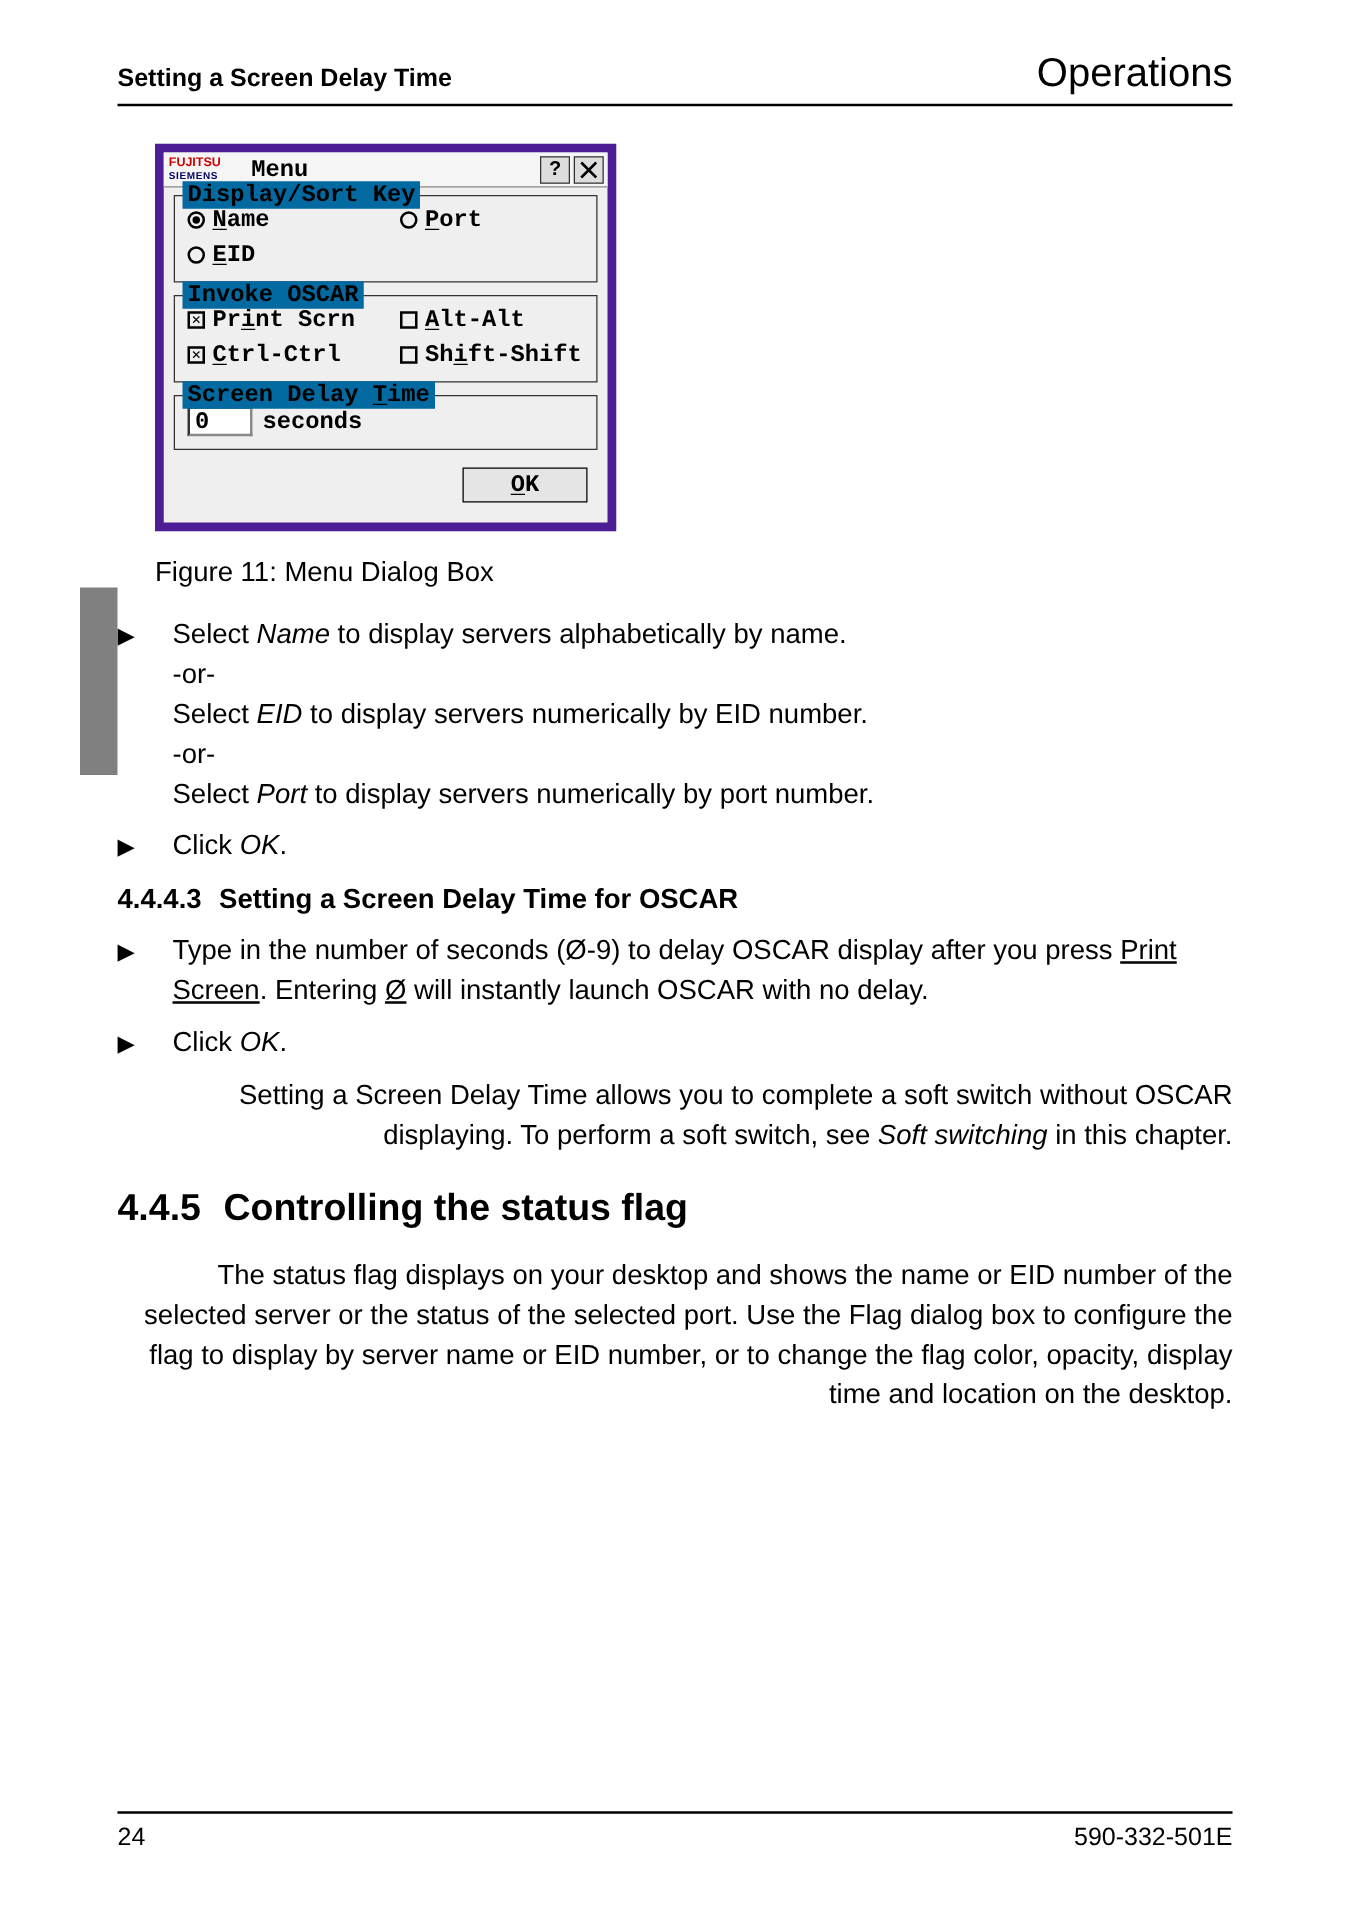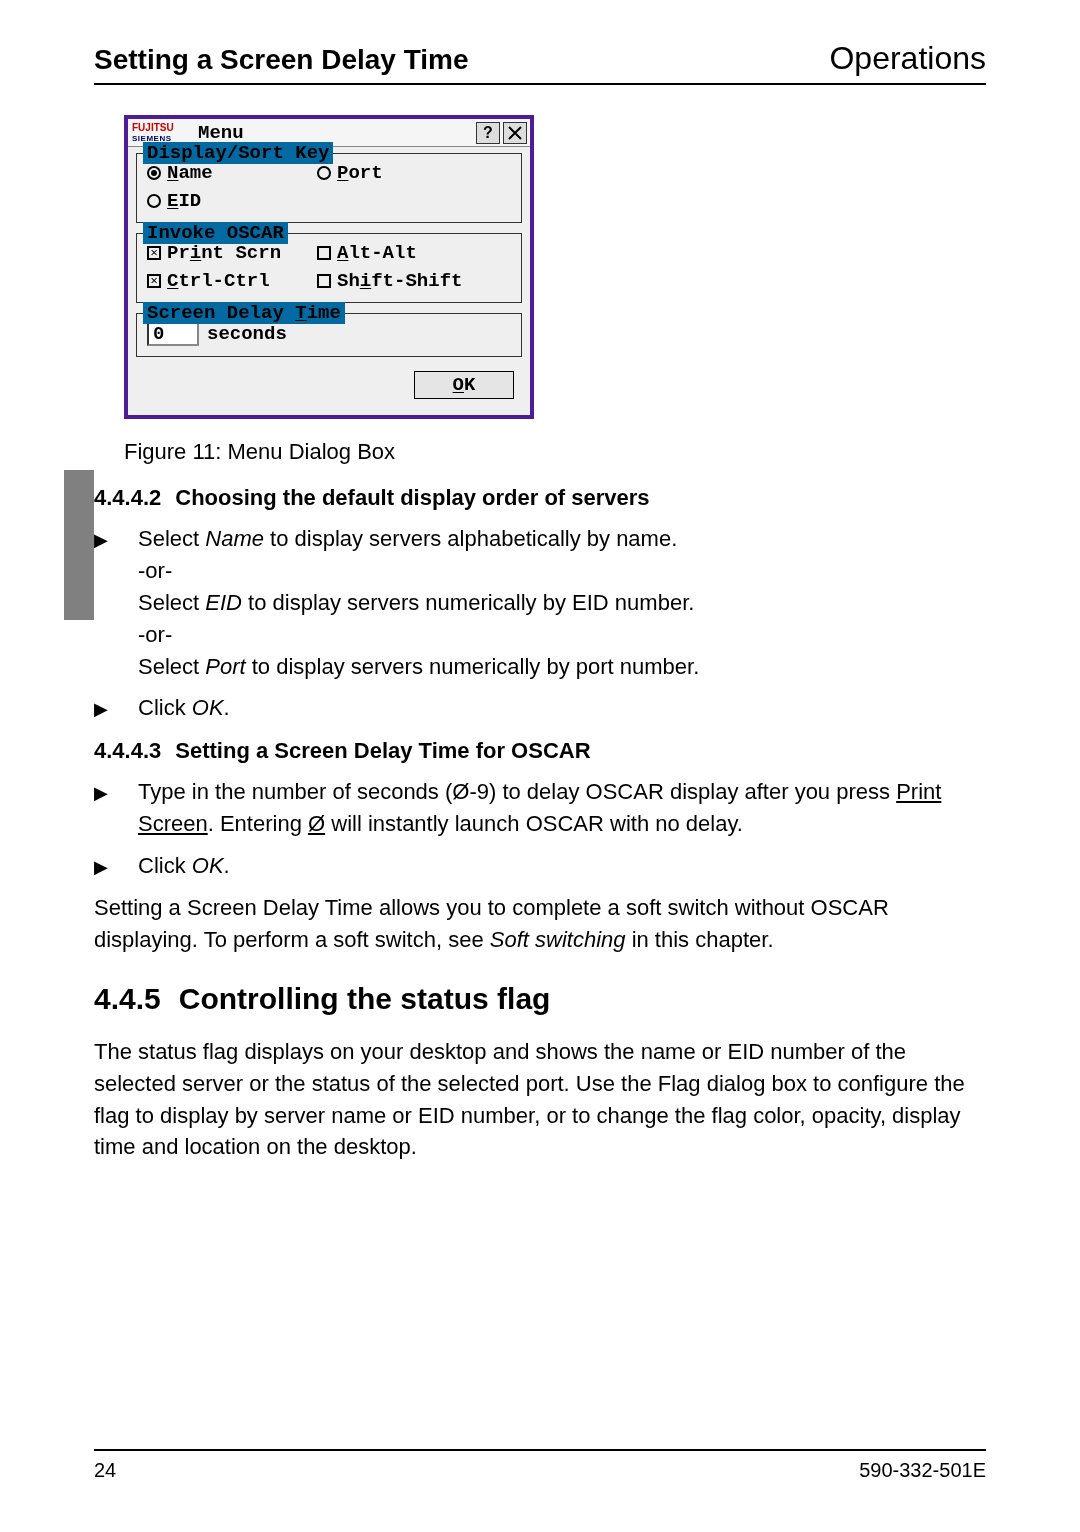--- a/index.html
+++ b/index.html
@@ -17,41 +17,41 @@
   .header-line {
     display: flex;
     justify-content: space-between;
     align-items: baseline;
     border-bottom: 2px solid #000;
     padding-bottom: 6px;
     margin-bottom: 30px;
   }
   .header-left {
     font-weight: bold;
-    font-size: 28px;
+    font-size: 20px;
   }
   .header-right {
     font-size: 32px;
   }
   .side-tab {
     position: absolute;
     left: 64px;
     top: 470px;
     width: 30px;
     height: 150px;
     background: #808080;
   }
   .dialog-wrap {
     margin-left: 30px;
     margin-bottom: 20px;
   }
   .dialog {
-    width: 410px;
+    width: 369px;
     background: #efefef;
-    border: 4px solid #4c1d95;
+    border: 7px solid #4c1d95;
     font-family: 'Courier New', monospace;
     font-weight: bold;
     font-size: 19px;
     color: #000;
   }
   .titlebar {
     display: flex;
     align-items: center;
     height: 28px;
     border-bottom: 1px solid #888;
@@ -158,20 +158,21 @@
     display: inline-block;
     font-size: 18px;
   }
   .step-body { flex: 1; }
   .italic { font-style: italic; }
   .uline { text-decoration: underline; text-underline-offset: 2px; }
   .para {
     font-size: 22px;
     line-height: 1.45;
     margin-bottom: 18px;
+    text-align: right;
   }
   .h2 {
     font-weight: bold;
     font-size: 30px;
     margin: 26px 0 20px 0;
   }
   .h2 .num2 { display: inline-block; margin-right: 18px; }
   .footer {
     position: absolute;
     left: 94px;
@@ -272,23 +273,20 @@
             <span class="ul-first">O</span><span>K</span>
           </span>
         </div>
 
       </div>
     </div>
   </div>
 
   <div class="figcap">Figure 11: Menu Dialog Box</div>
 
-  <div class="subhead">
-    <span class="num">4.4.4.2</span><span>Choosing the default display order of servers</span>
-  </div>
 
   <div class="step">
     <div class="bullet-col"><span class="bullet">▶</span></div>
     <div class="step-body">
       <span>Select </span><span class="italic">Name</span><span> to display servers alphabetically by name.</span><br>
       <span>-or-</span><br>
       <span>Select </span><span class="italic">EID</span><span> to display servers numerically by EID number.</span><br>
       <span>-or-</span><br>
       <span>Select </span><span class="italic">Port</span><span> to display servers numerically by port number.</span>
     </div>

